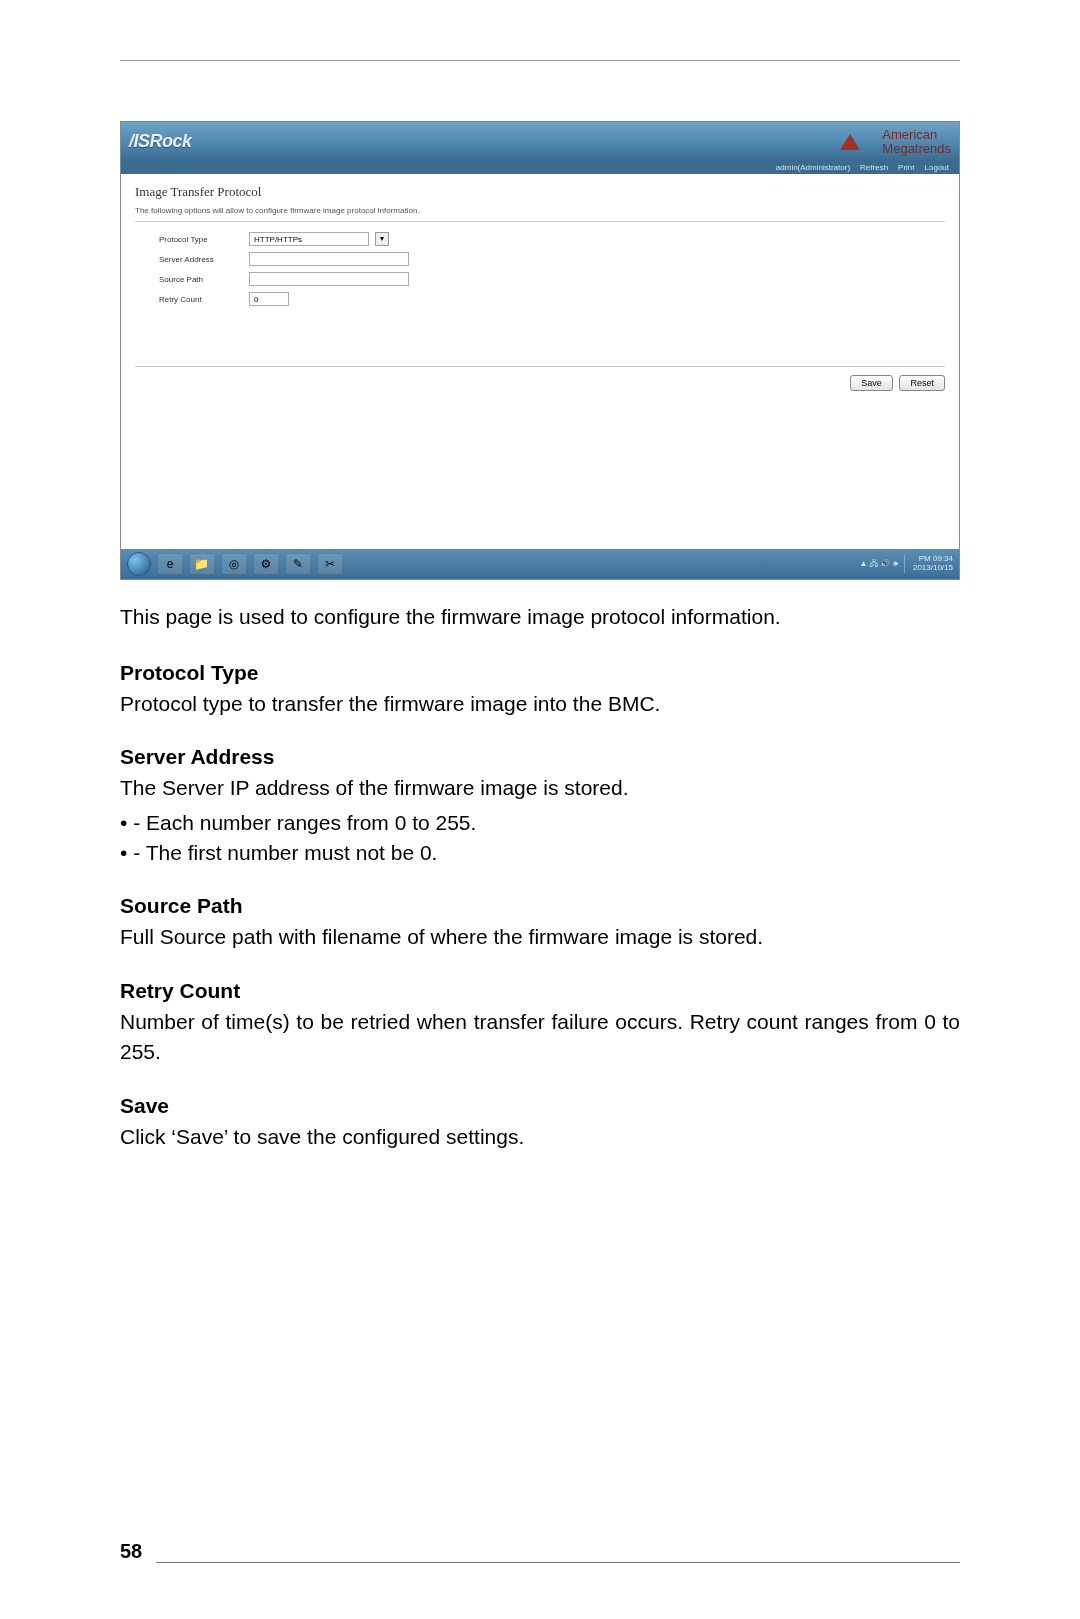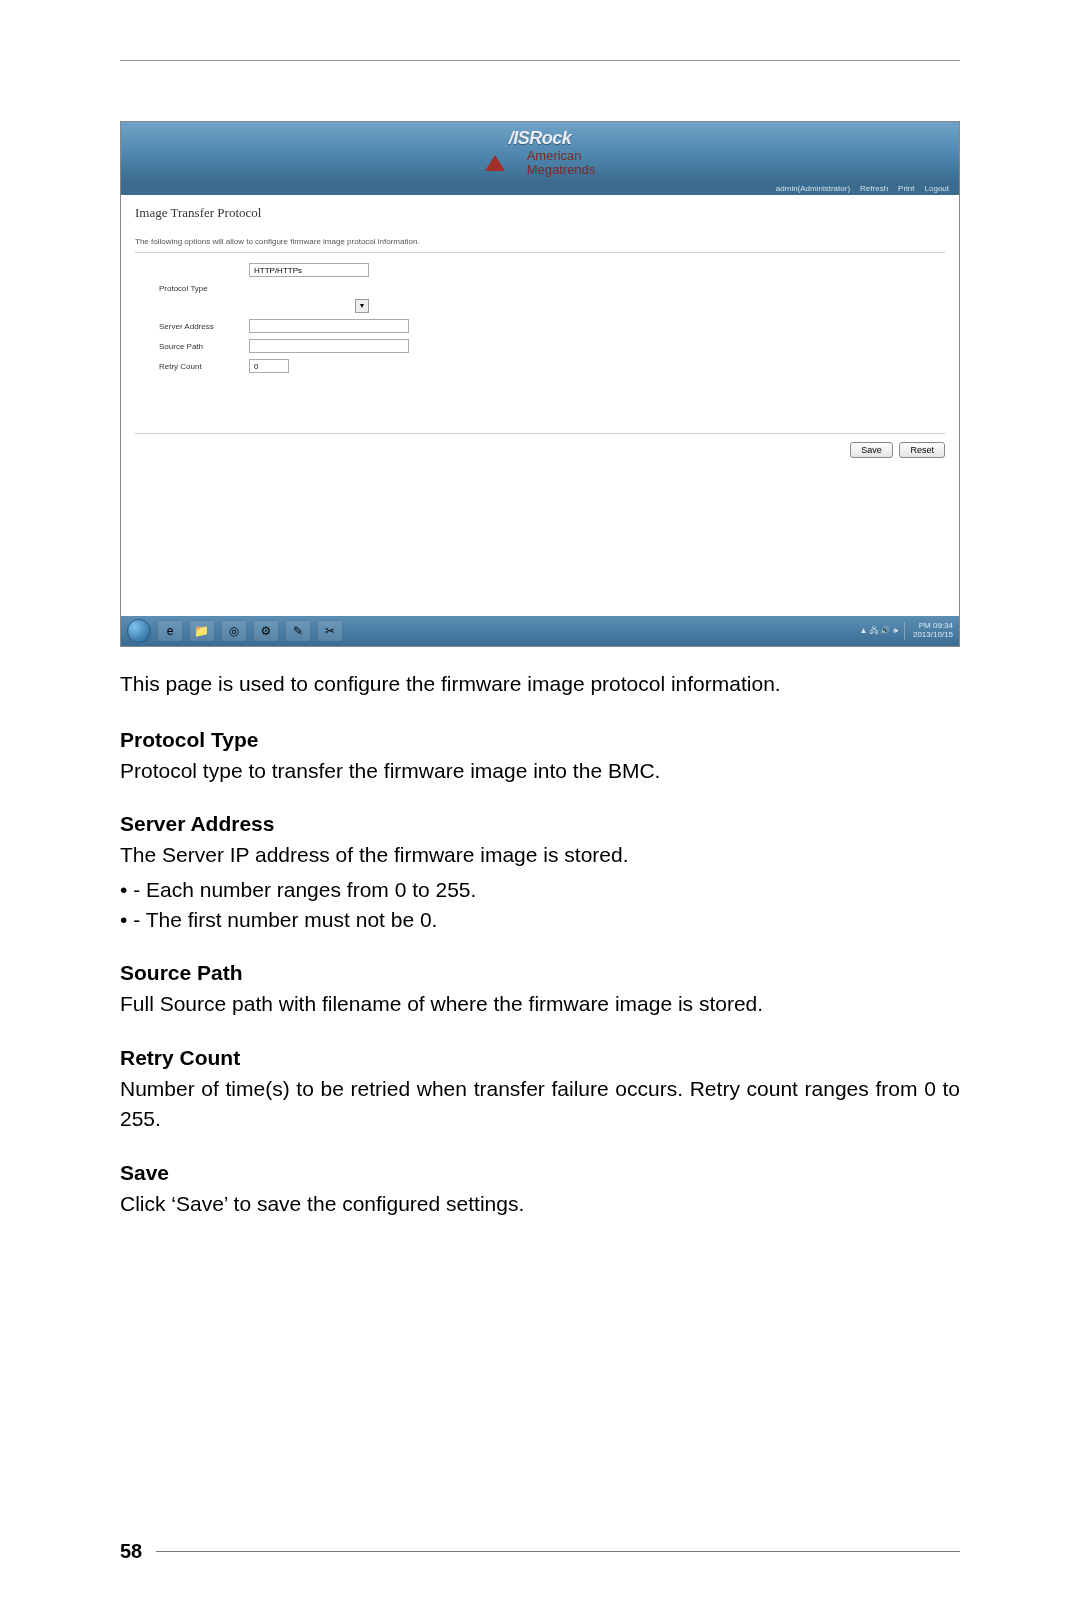--- a/index.html
+++ b/index.html
@@ -31,21 +31,20 @@
     font-size: 10px;
     margin-bottom: 22px;
   }
   .ss-header {
     background: linear-gradient(#6fa3c7, #4d84ac 60%, #3b6b8f);
     display: flex;
     align-items: center;
     justify-content: space-between;
     padding: 6px 8px;
     color: #fff;
-    flex-direction: column;
   }
   .brand-asrock {
     font-style: italic;
     font-weight: bold;
     font-size: 18px;
     letter-spacing: -0.5px;
     color: #e8eef3;
     text-shadow: 0 1px 1px rgba(0,0,0,0.4);
   }
   .brand-ami {
@@ -87,42 +86,42 @@
   .ss-nav-item.active { background: #244a68; }
   .ss-nav-help { margin-left: auto; padding: 4px 10px; }
   .ss-body {
     background: #fff;
     padding: 10px 14px 8px 14px;
     min-height: 300px;
   }
   .ss-page-title {
     font-size: 13px;
     color: #333;
-    margin-bottom: 16px;
+    margin-bottom: 6px;
     font-family: Georgia, serif;
   }
   .ss-desc {
     font-size: 8px;
     color: #555;
     border-bottom: 1px solid #ccc;
     padding-bottom: 6px;
     margin-bottom: 10px;
   }
   .ss-form { margin-left: 24px; }
   .ss-row { display: flex; align-items: center; margin-bottom: 6px; }
   .ss-label { width: 90px; font-size: 8px; color: #333; }
   .ss-input {
     height: 14px;
     border: 1px solid #aaa;
     font-size: 8px;
     padding: 0 4px;
     background: #fff;
     width: 120px;
   }
-  .ss-select-wrap { display: flex; gap: 22px; align-items: flex-end; flex-direction: column; }
+  .ss-select-wrap { display: flex; gap: 6px; align-items: flex-end; }
   .ss-select-btn {
     width: 14px; height: 14px;
     border: 1px solid #999;
     background: #eee;
     font-size: 8px;
     line-height: 12px;
     text-align: center;
   }
   .ss-input.sm { width: 40px; }
   .ss-divider { border-top: 1px solid #ccc; margin: 60px 0 8px 0; }
@@ -201,21 +200,21 @@
   }
   ul.bullets li::before { content: "• - "; }
   ul.bullets li.indent { padding-left: 18px; text-indent: -18px; }
 
   .footer {
     position: absolute;
     bottom: 56px;
     left: 120px;
     right: 120px;
     display: flex;
-    align-items: center;
+    align-items: flex-end;
     gap: 14px;
   }
   .footer-num { font-weight: bold; font-size: 20px; }
   .footer-rule { flex: 1; border-top: 1px solid #777; }
 </style>
 </head>
 <body>
 
 <div class="page">
   <div class="top-rule"></div>

